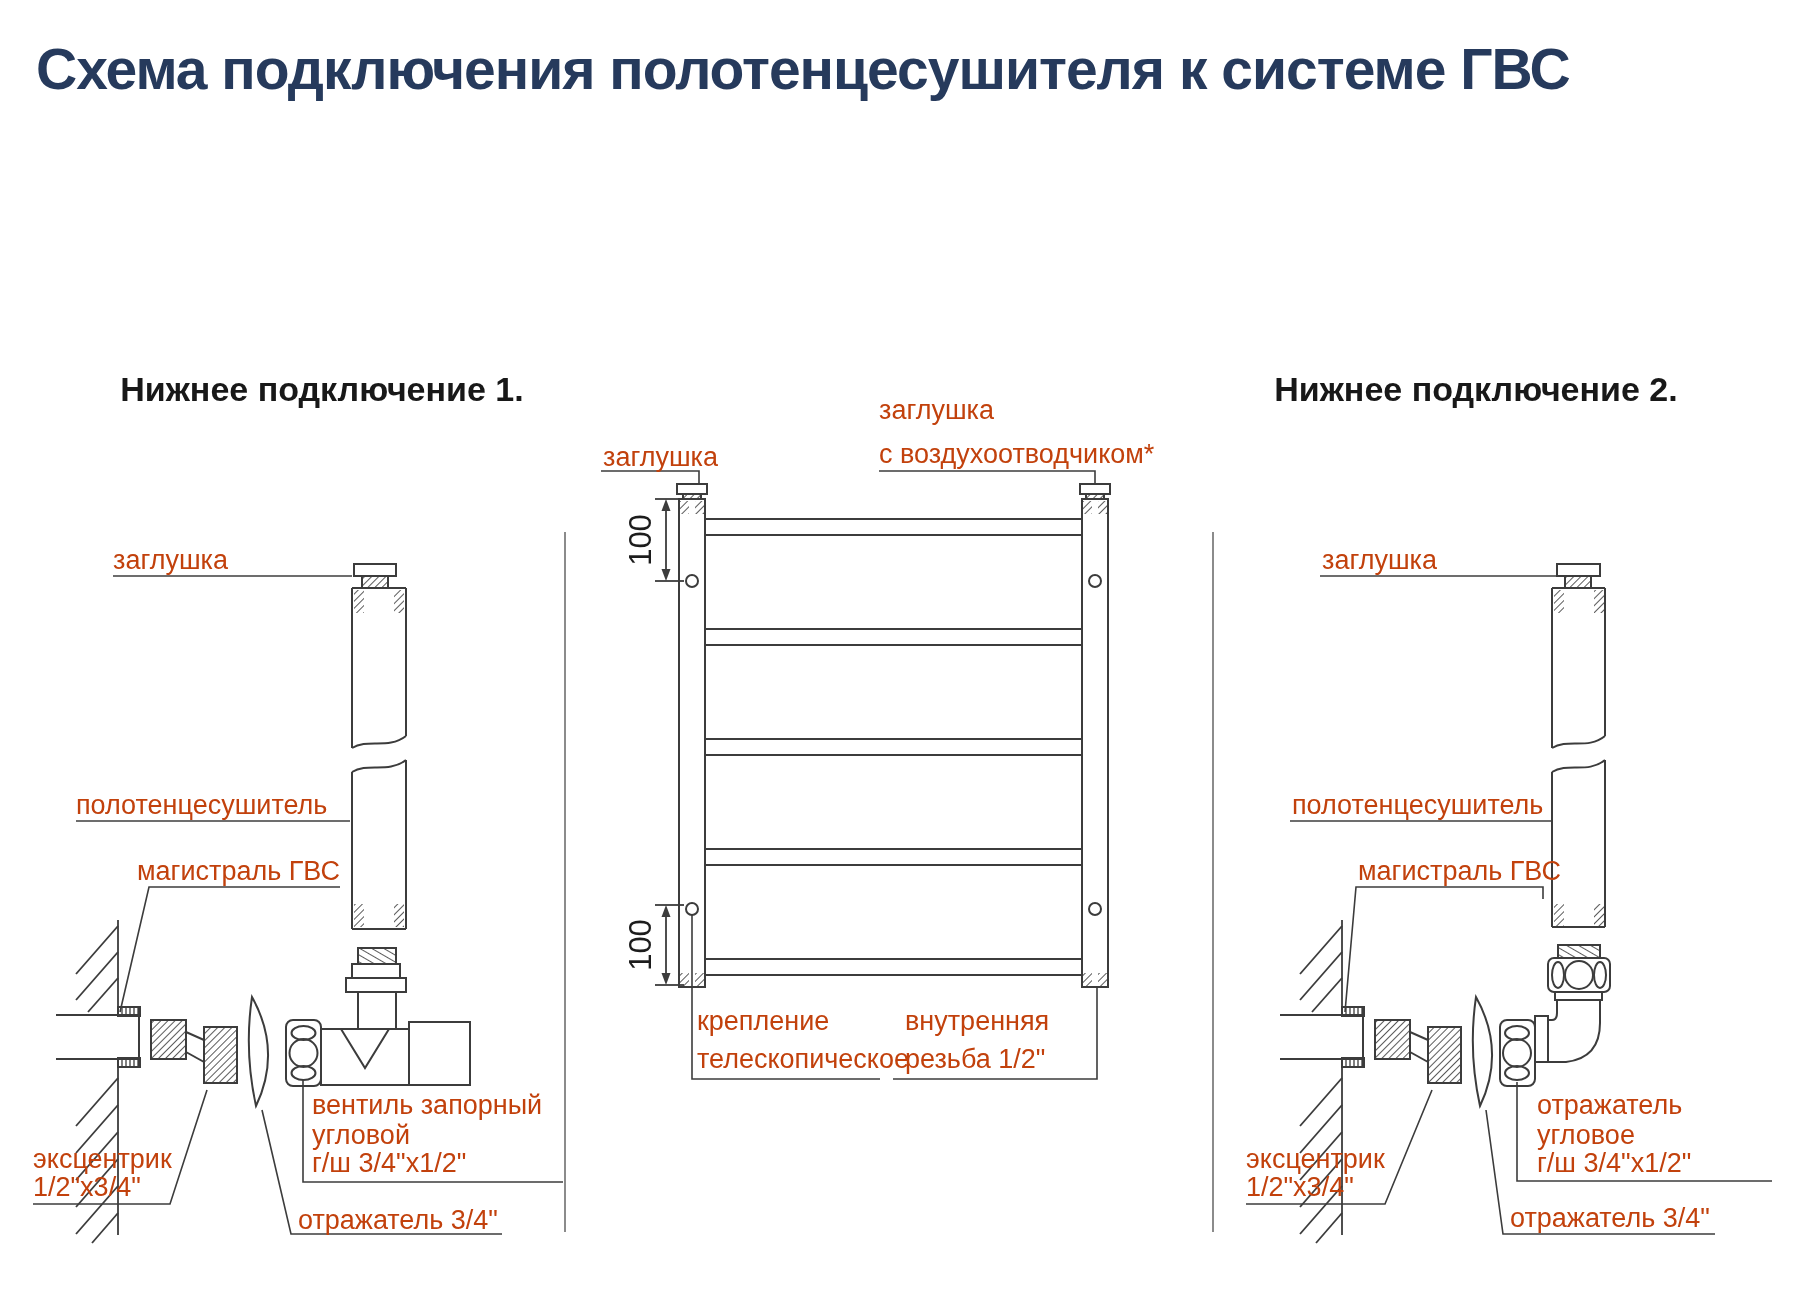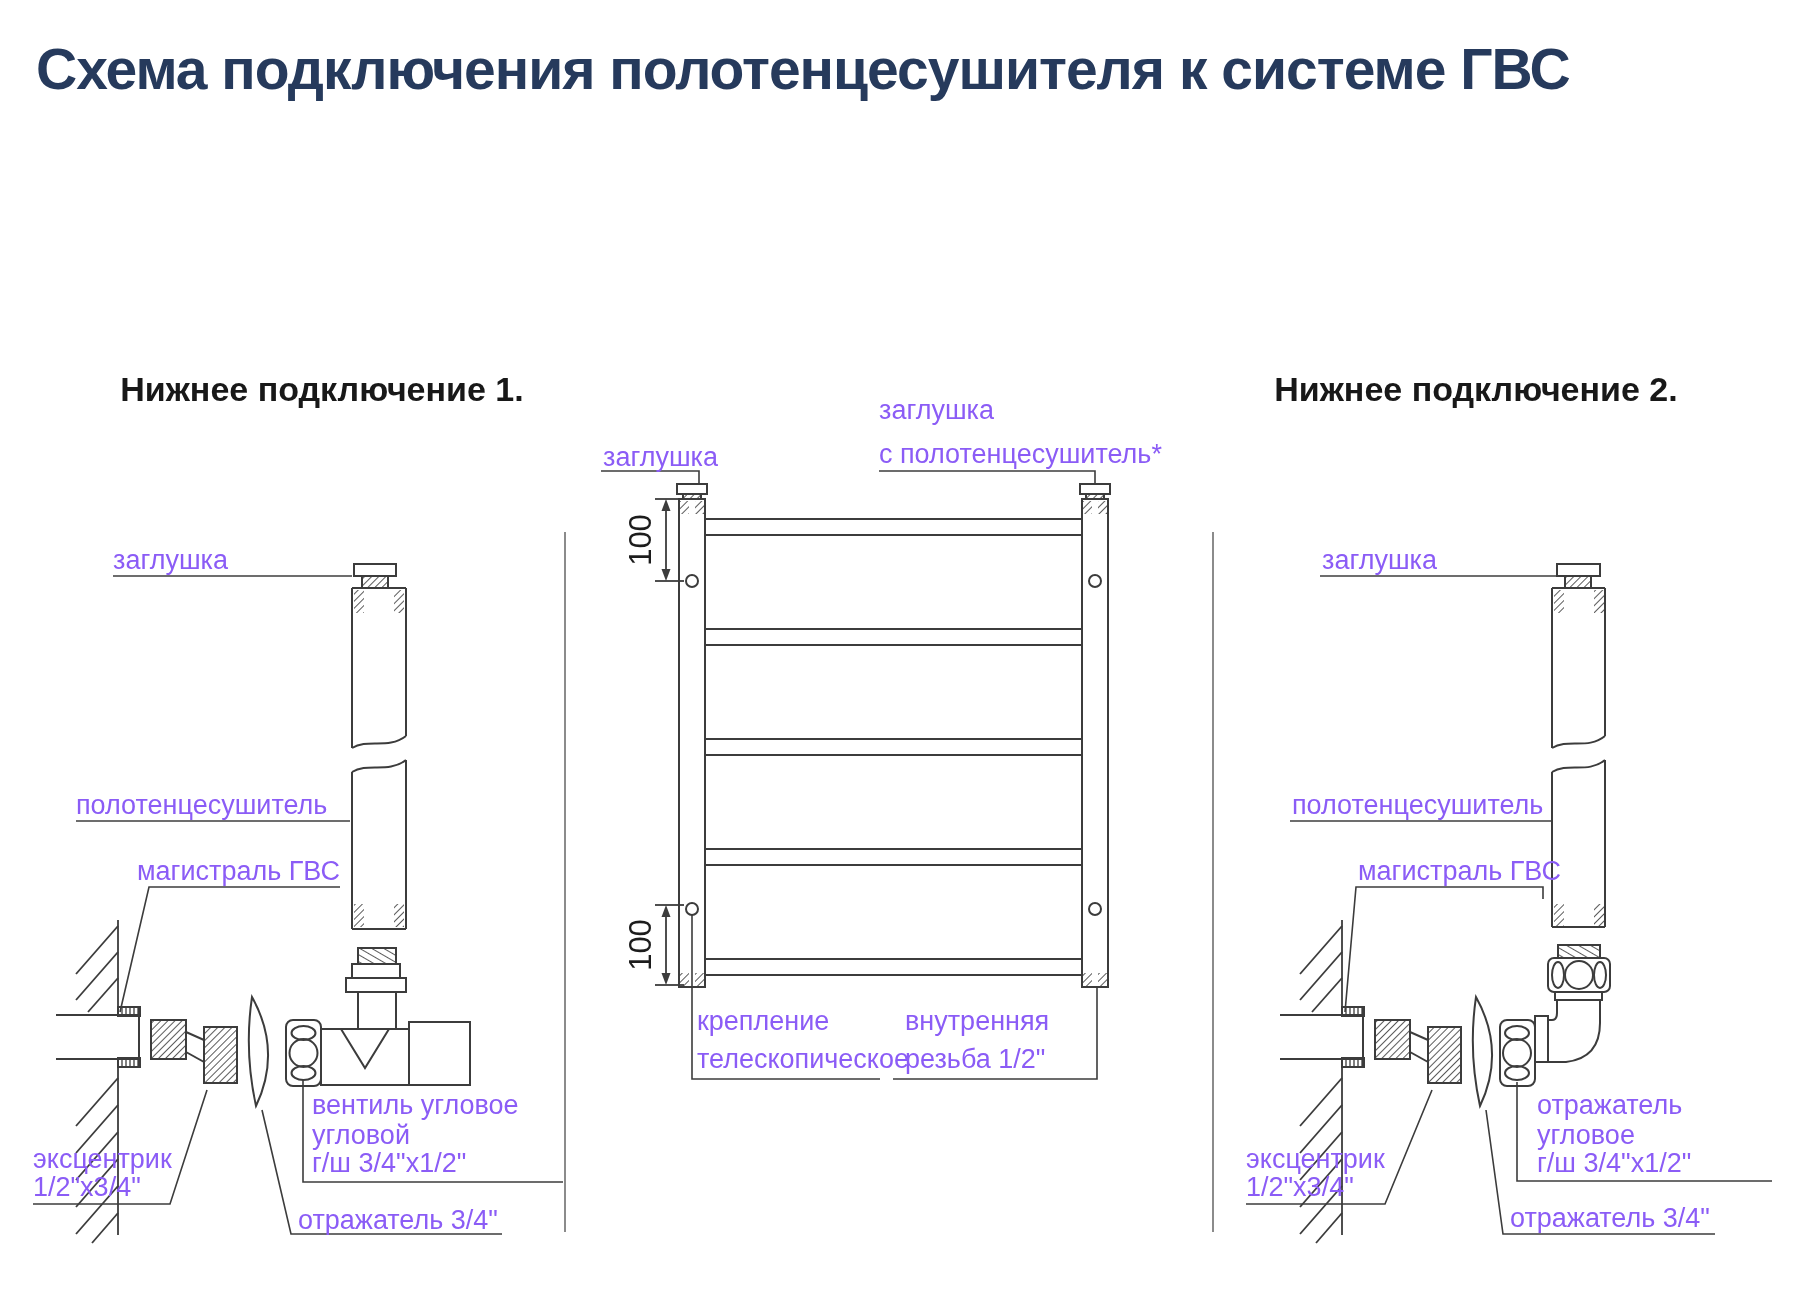--- a/index.html
+++ b/index.html
@@ -2,21 +2,21 @@
 <html><head>
 <meta charset="utf-8">
 <style>
   html,body{margin:0;padding:0;background:#ffffff;}
   .canvas{position:relative;width:1800px;height:1301px;background:#ffffff;overflow:hidden;
           font-family:"Liberation Sans",sans-serif;color:#1c1c1c;}
   .title{position:absolute;left:36px;top:36px;font-size:57px;font-weight:bold;
          color:#263a5c;white-space:nowrap;letter-spacing:-1px;text-align:center;}
   .hdr{position:absolute;transform:translateX(-50%);font-size:34px;font-weight:bold;
        white-space:nowrap;color:#181818;}
-  .lbl{position:absolute;font-size:27px;white-space:nowrap;color:#8b5cf6;line-height:1;}
+  .lbl{position:absolute;font-size:27px;white-space:nowrap;color:#c2410c;line-height:1;}
   svg{position:absolute;left:0;top:0;}
 </style>
 </head>
 <body>
 
 <div class="canvas">
 
   <svg width="1800" height="1301" viewBox="0 0 1800 1301">
     <defs>
       <pattern id="hat" width="5" height="5" patternUnits="userSpaceOnUse" patternTransform="rotate(45)">
@@ -256,28 +256,28 @@
 
   <div class="hdr" style="left:322px;top:370px">Нижнее подключение 1.</div>
 
   <div class="hdr" style="left:1476px;top:370px">Нижнее подключение 2.</div>
 
   <div class="lbl" style="left:113px;top:547px">заглушка</div>
   <div class="lbl" style="left:76px;top:792px">полотенцесушитель</div>
   <div class="lbl" style="left:137px;top:858px">магистраль ГВС</div>
   <div class="lbl" style="left:33px;top:1146px">эксцентрик</div>
   <div class="lbl" style="left:33px;top:1174px">1/2"x3/4"</div>
-  <div class="lbl" style="left:312px;top:1092px">вентиль угловое</div>
+  <div class="lbl" style="left:312px;top:1092px">вентиль запорный</div>
   <div class="lbl" style="left:312px;top:1122px">угловой</div>
   <div class="lbl" style="left:312px;top:1150px">г/ш 3/4"x1/2"</div>
   <div class="lbl" style="left:298px;top:1207px">отражатель 3/4"</div>
 
   <div class="lbl" style="left:603px;top:444px">заглушка</div>
   <div class="lbl" style="left:879px;top:397px">заглушка</div>
-  <div class="lbl" style="left:879px;top:441px">с полотенцесушитель*</div>
+  <div class="lbl" style="left:879px;top:441px">с воздухоотводчиком*</div>
   <div class="lbl" style="left:697px;top:1008px">крепление</div>
   <div class="lbl" style="left:697px;top:1046px">телескопическое</div>
   <div class="lbl" style="left:905px;top:1008px">внутренняя</div>
   <div class="lbl" style="left:905px;top:1046px">резьба 1/2"</div>
 
   <div class="lbl" style="left:1322px;top:547px">заглушка</div>
   <div class="lbl" style="left:1292px;top:792px">полотенцесушитель</div>
   <div class="lbl" style="left:1358px;top:858px">магистраль ГВС</div>
   <div class="lbl" style="left:1246px;top:1146px">эксцентрик</div>
   <div class="lbl" style="left:1246px;top:1174px">1/2"x3/4"</div>

